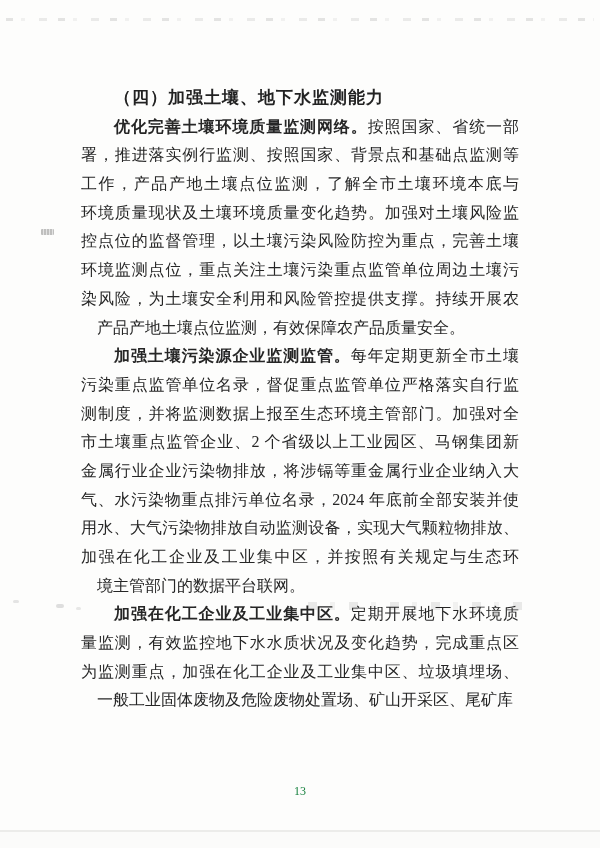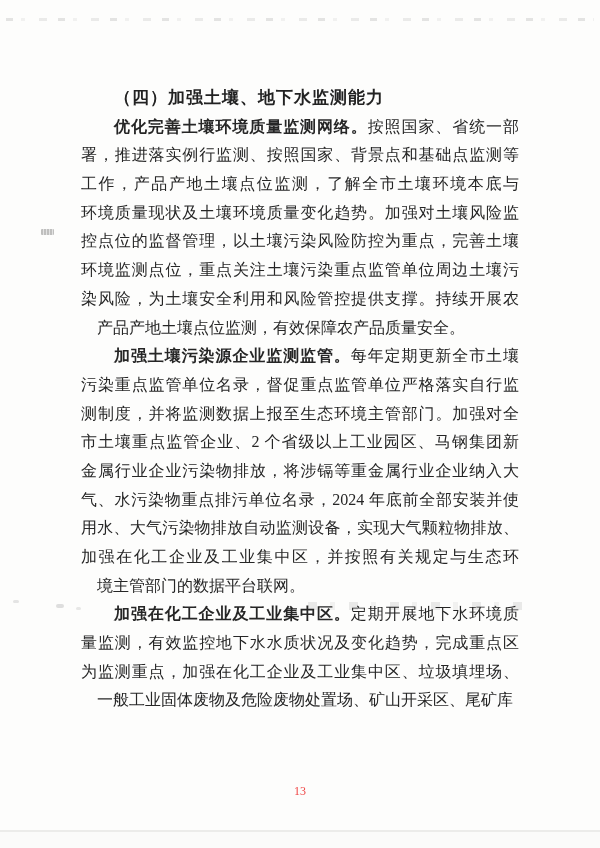--- a/index.html
+++ b/index.html
@@ -62,21 +62,21 @@
     height: 28.7px; line-height: 28.7px;
     padding-left: 33px;
     font-size: 17px; font-weight: 700;
     letter-spacing: 1px;
     text-align: left;
     color: #222;
   }
   .lead { font-weight: 700; }
   .page-number {
     position: absolute; top: 784px; left: 0; width: 100%;
-    text-align: center; font-size: 12px; color: #ef4444;
+    text-align: center; font-size: 12px; color: #15803d;
     font-family: "Liberation Serif", "DejaVu Serif", serif;
   }
 </style>
 </head>
 <body>
 
 <div class="page" style="background: rgb(253, 253, 252);">
 
   <div class="scan-band"></div>
   <div class="speck-a"></div>

